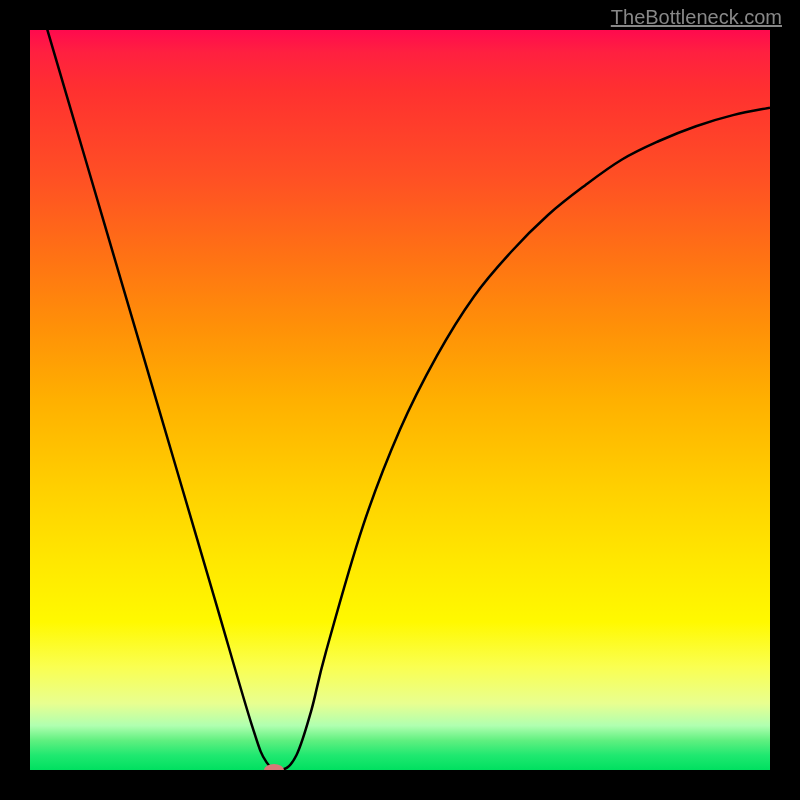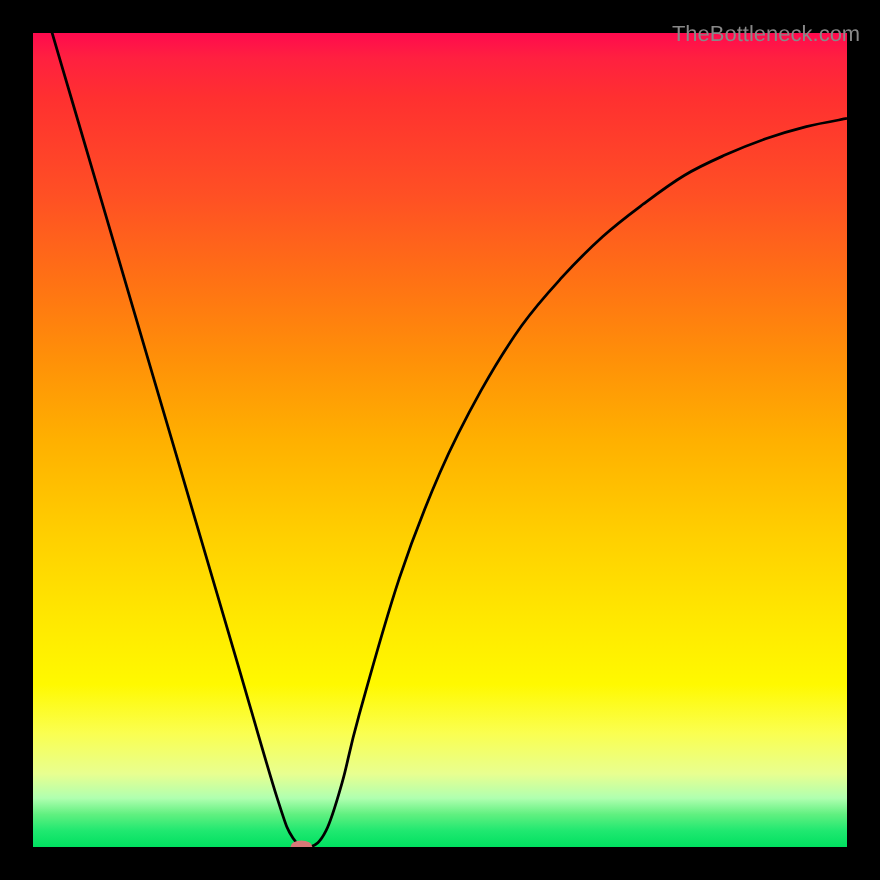--- a/index.html
+++ b/index.html
@@ -9,26 +9,27 @@
     }
     body {
       width: 800px;
       height: 800px;
       background: #000;
       position: relative;
       font-family: Arial, sans-serif;
     }
     .watermark {
       position: absolute;
-      top: 20px;
+      top: 6px;
       right: 18px;
       color: #888;
       font-size: 20px;
       font-weight: normal;
       z-index: 10;
+      text-decoration: underline;
     }
     .chart-container {
       position: absolute;
       top: 30px;
       left: 30px;
       width: 740px;
       height: 740px;
       overflow: hidden;
     }
     .gradient-bg {

